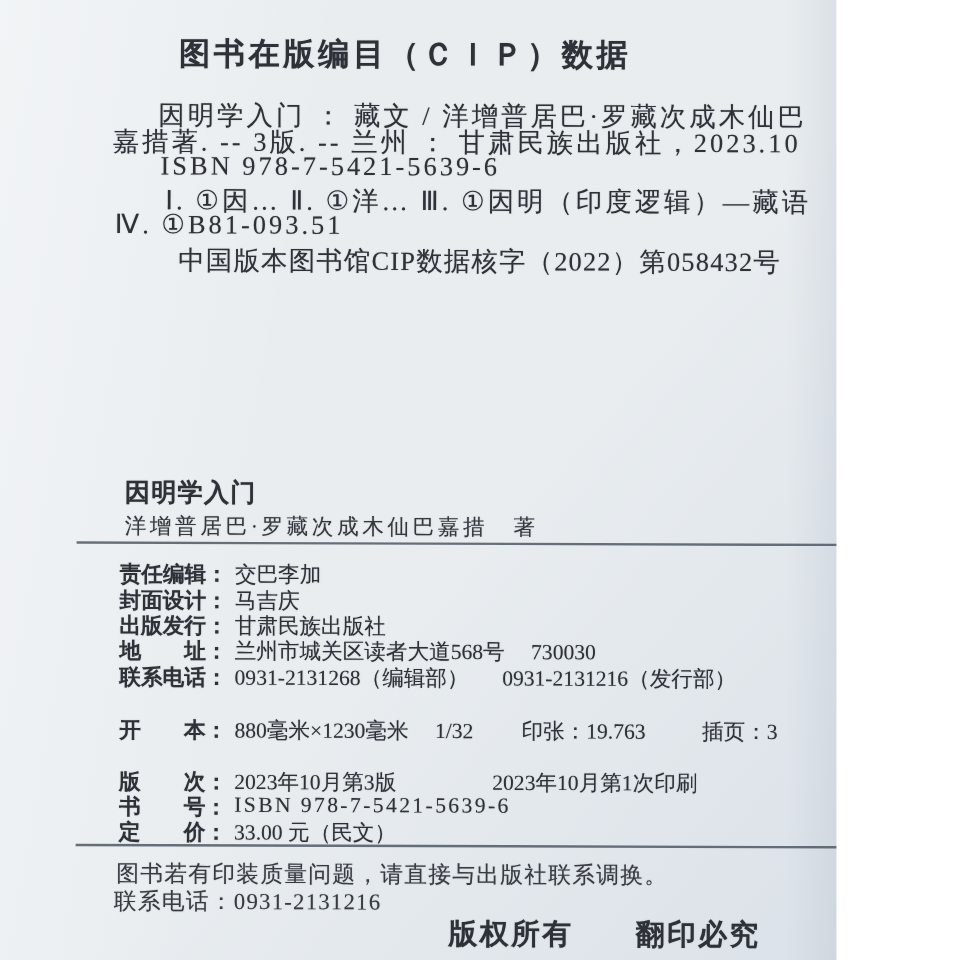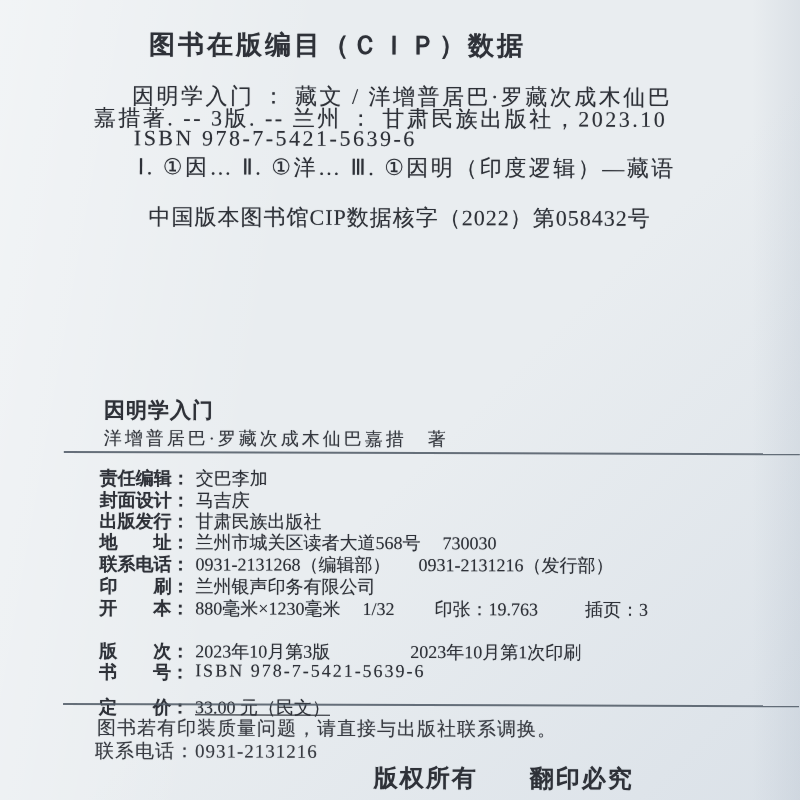--- a/index.html
+++ b/index.html
@@ -1,18 +1,18 @@
 <!DOCTYPE html>
 <html><head>
 <meta charset="utf-8">
 <style>
   html,body{margin:0;padding:0;}
   .photo{
     position:relative;
-    width:800px;height:800px;
+    width:697px;height:800px;
     overflow:hidden;
     background:
       linear-gradient(to right, rgba(255,255,255,0) 94%, rgba(140,155,175,0.15) 100%),
       linear-gradient(100deg, rgba(255,255,255,0.40) 0%, rgba(255,255,255,0) 35%),
       linear-gradient(to bottom right, rgba(180,192,208,0) 55%, rgba(168,184,204,0.22) 100%),
       #e9edf0;
     font-family:"Liberation Serif", serif;
     color:#2e3138;
   }
   .content{
@@ -53,20 +53,21 @@
 <div class="photo">
   <div class="content">
 
     <div class="abs soft cip-heading" style="left:148px; top:28px;">图书在版编目（ＣＩＰ）数据</div>
 
     <div class="abs soft cip-body serif" style="left:131px; top:82px;">因明学入门 ： 藏文 / 洋增普居巴·罗藏次成木仙巴</div>
     <div class="abs soft cip-body serif" style="left:93px; top:104px;">嘉措著. -- 3版. -- 兰州 ： 甘肃民族出版社，2023.10</div>
     <div class="abs soft cip-body serif" style="left:133px; top:126px;">ISBN 978-7-5421-5639-6</div>
 
     <div class="abs soft cip-body serif" style="left:137px; top:153px;">Ⅰ. ①因… Ⅱ. ①洋… Ⅲ. ①因明（印度逻辑）—藏语</div>
+    <div class="abs soft cip-body serif" style="left:95px; top:175px;">Ⅳ. ①B81-093.51</div>
 
     <div class="abs soft registry serif" style="left:148px; top:203px;">中国版本图书馆CIP数据核字（2022）第058432号</div>
 
     <div class="abs soft book-title" style="left:104px; top:397px;">因明学入门</div>
     <div class="abs soft book-author" style="left:104px; top:427px;">洋增普居巴·罗藏次成木仙巴嘉措　著</div>
 
     <div class="rule" style="top:452px;"></div>
 
     <div class="row soft" style="top:467px;">
       <span class="lbl">责任编辑：</span><span class="val">交巴李加</span>
@@ -76,33 +77,30 @@
     </div>
     <div class="row soft" style="top:489px;">
       <span class="lbl">封面设计：</span><span class="val">马吉庆</span>
     </div>
     <div class="row soft" style="top:531px;">
       <span class="lbl">地　　址：</span><span class="val">兰州市城关区读者大道568号</span><span class="val g22">730030</span>
     </div>
     <div class="row soft" style="top:553px;">
       <span class="lbl">联系电话：</span><span class="val">0931-2131268（编辑部）</span><span class="val g28">0931-2131216（发行部）</span>
     </div>
-    <div class="row soft" style="top:575px;">
-      <span class="lbl">印　　刷：</span><span class="val">兰州银声印务有限公司</span>
-    </div>
     <div class="row soft" style="top:597px;">
       <span class="lbl">开　　本：</span><span class="val">880毫米×1230毫米</span><span class="val g35">1/32</span><span class="val g40">印张：19.763</span><span class="val g47">插页：3</span>
     </div>
     <div class="row soft" style="top:640px;">
       <span class="lbl">版　　次：</span><span class="val">2023年10月第3版</span><span class="val g56">2023年10月第1次印刷</span>
     </div>
     <div class="row soft" style="top:661px;">
       <span class="lbl">书　　号：</span><span class="val isbn">ISBN 978-7-5421-5639-6</span>
     </div>
-    <div class="row soft" style="top:696px;text-decoration:underline;">
+    <div class="row soft" style="top:682px;">
       <span class="lbl">定　　价：</span><span class="val">33.00 元（民文）</span>
     </div>
 
     <div class="rule" style="top:704px;"></div>
 
     <div class="abs soft notice" style="left:98px; top:716px;">图书若有印装质量问题，请直接与出版社联系调换。</div>
     <div class="abs soft notice" style="left:96px; top:739px;">联系电话：0931-2131216</div>
     <div class="abs soft copyright" style="left:375px; top:762px;">版权所有　　翻印必究</div>
 
   </div>

